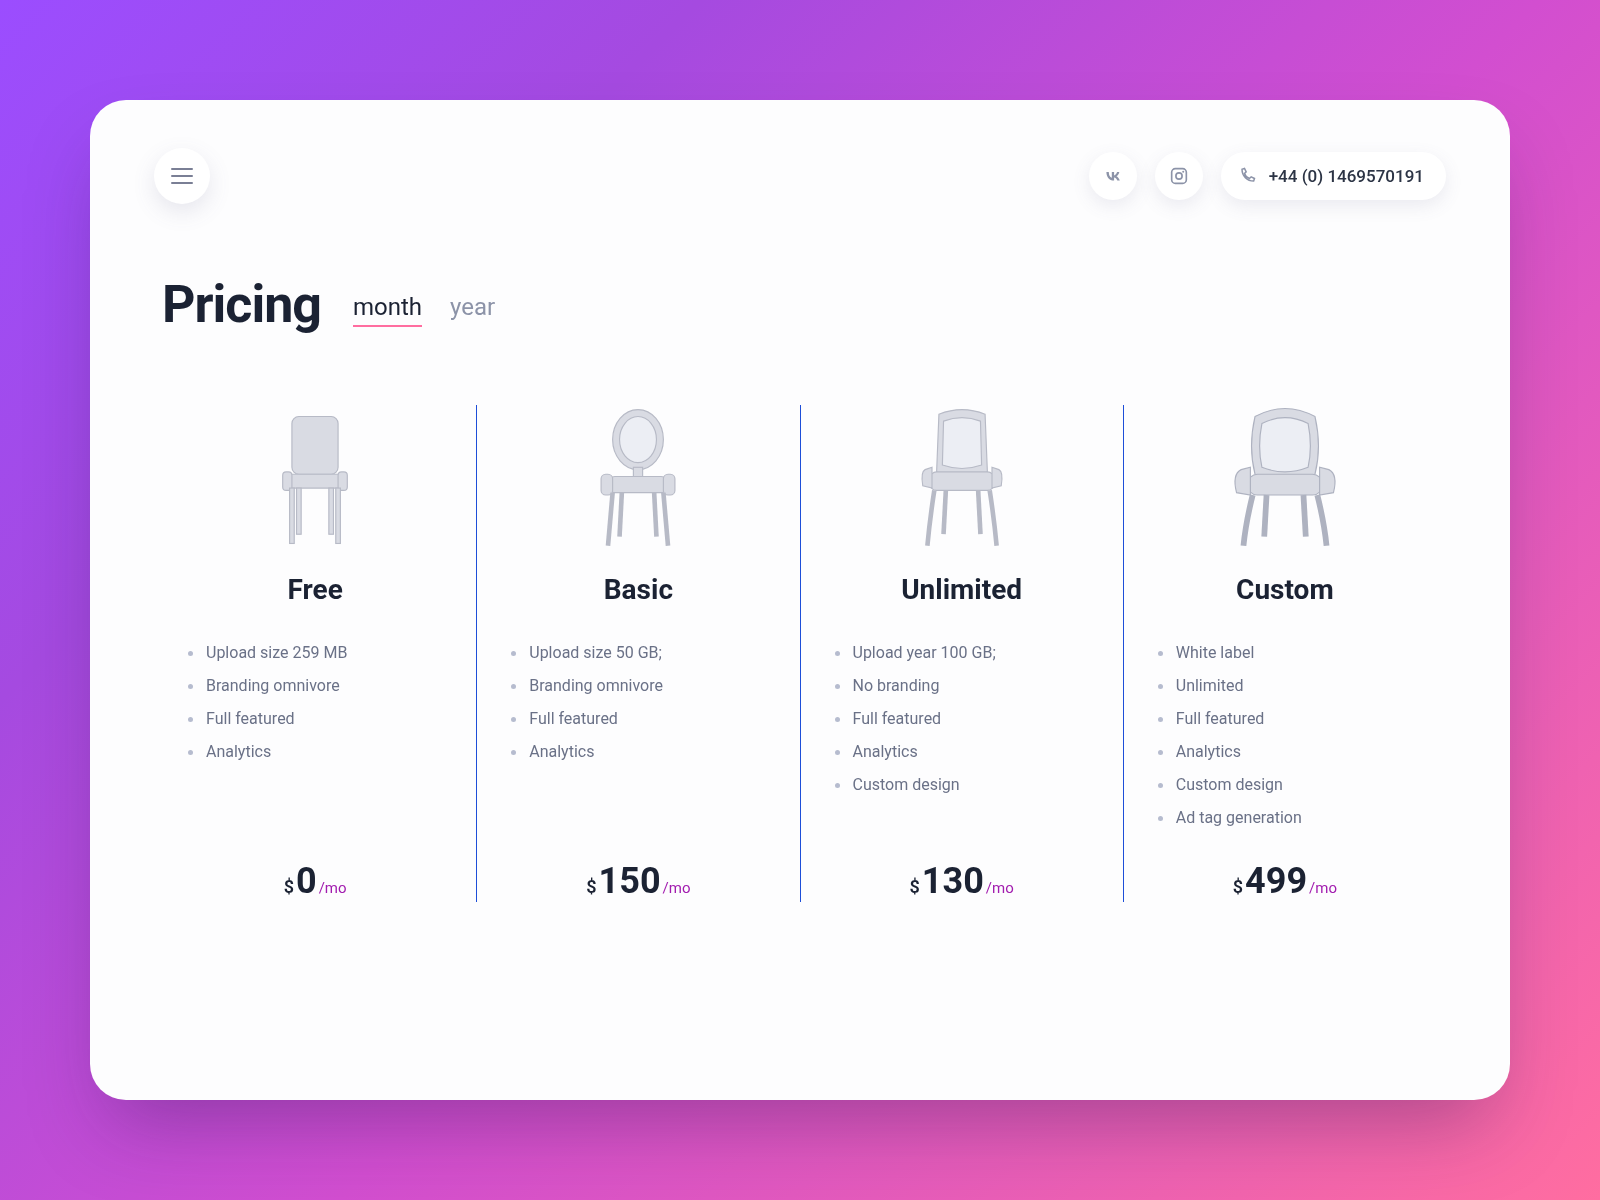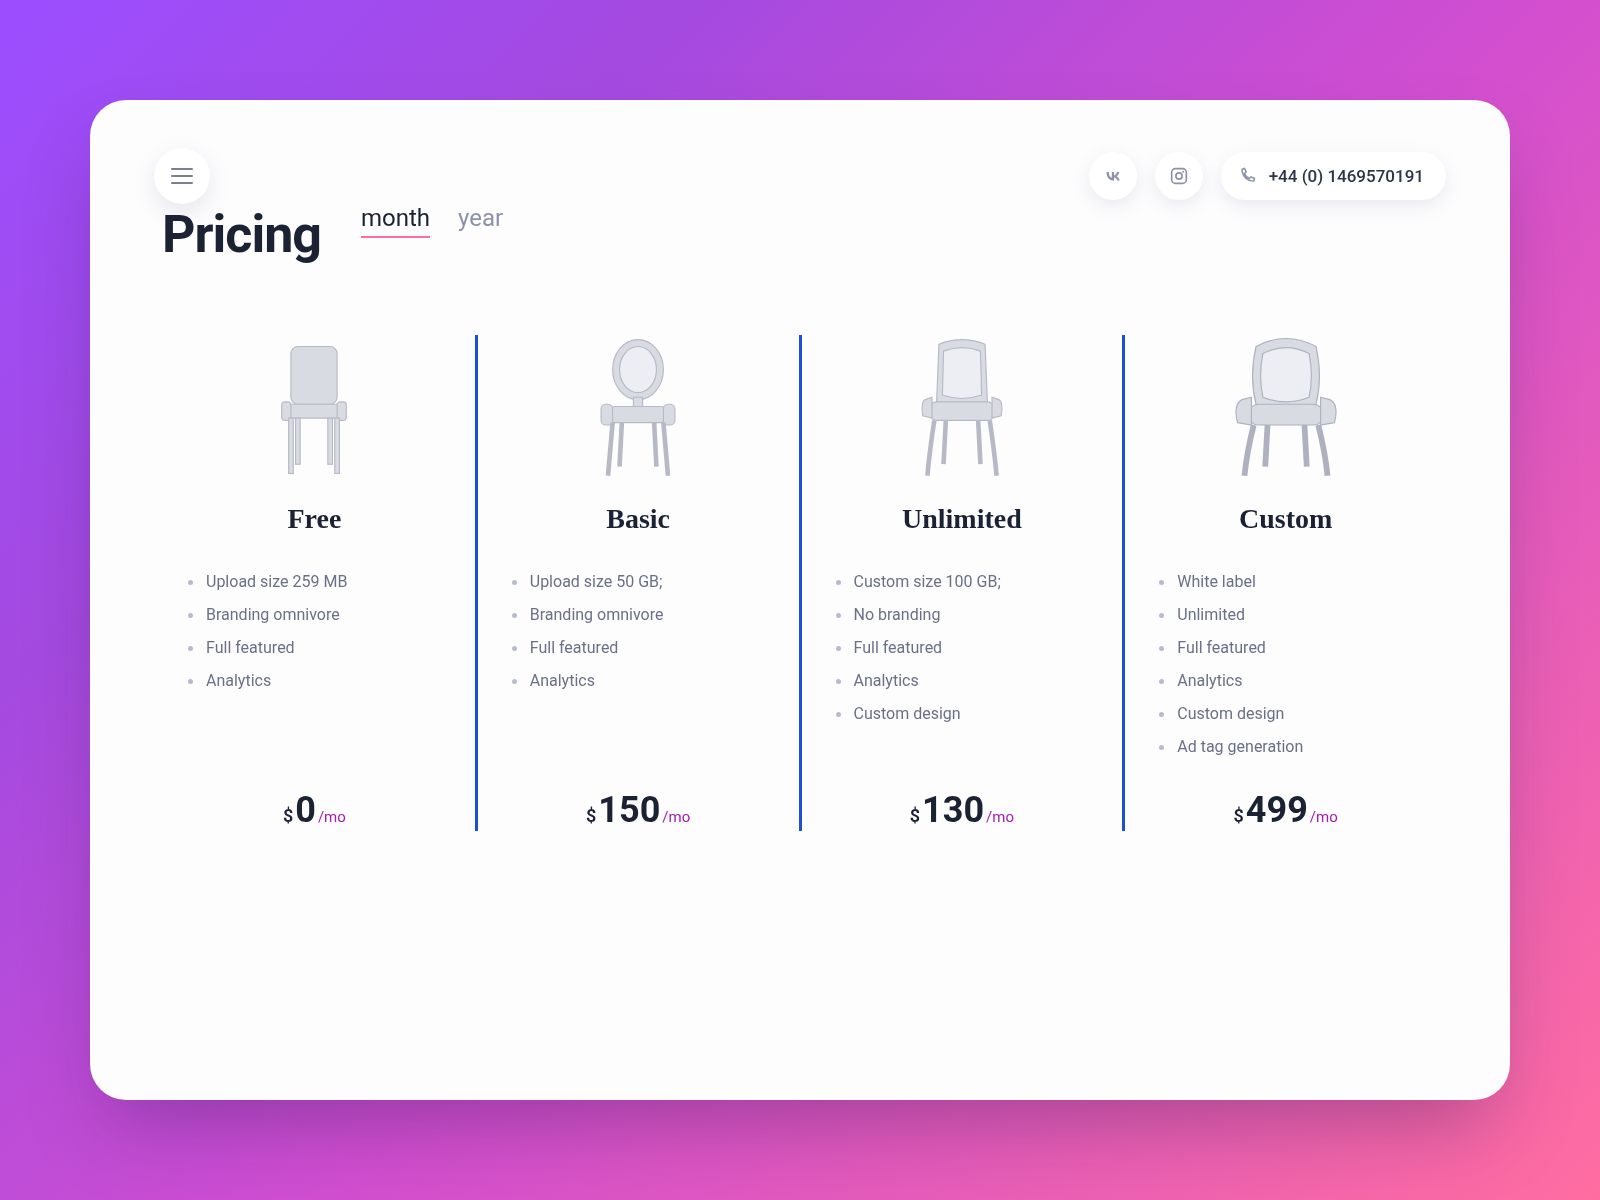--- a/index.html
+++ b/index.html
@@ -33,33 +33,33 @@
   .circ-btn svg { width:22px; height:22px; }
   .phone-pill {
     height:48px; border-radius:24px; background:#fff;
     box-shadow:0 6px 18px rgba(100,100,140,.12);
     display:flex; align-items:center; gap:12px; padding:0 22px 0 16px; cursor:pointer;
     color:#2c3445; font-size:17px; font-weight:500;
   }
   .phone-pill svg{ width:20px; height:20px; }
 
   
-  .title-row { display:flex; align-items:flex-start; gap:40px; padding-left:8px;}
+  .title-row { display:flex; align-items:flex-end; gap:32px; margin-top:70px; padding-left:8px;}
   .page-title { font-size:52px; font-weight:700; color:#1b2233; letter-spacing:-1px;}
   .toggle { display:flex; gap:28px; font-size:24px; padding-bottom:8px;}
   .toggle span { color:#8c93a8; cursor:pointer; padding-bottom:4px;}
   .toggle span.active { color:#1b2233; border-bottom:2px solid #ff6da0;}
 
   
   .plans { display:flex; margin-top:70px; }
   .plan { flex:1; padding:0 34px; display:flex; flex-direction:column; align-items:center;}
-  .plan + .plan { border-left:3px solid #1d4ed8;}
+  .plan + .plan { border-left:1px solid #1d4ed8;}
   .chair { width:120px; height:150px; display:flex; align-items:flex-end; justify-content:center; }
   .chair svg { width:100%; height:100%; }
-  .plan-name { font-size:28px; font-weight:700; color:#1b2233; margin-top:18px;font-family:Liberation Serif, serif;}
+  .plan-name { font-size:28px; font-weight:700; color:#1b2233; margin-top:18px;}
   .features { list-style:none; margin-top:30px; width:100%; min-height:200px;}
   .features li {
     font-size:16px; color:#6a7187; padding:7px 0 7px 18px; position:relative;
   }
   .features li::before{
     content:""; position:absolute; left:0; top:15px; width:5px; height:5px; border-radius:50%; background:#b6bccf;
   }
   .price-row { margin-top:24px; display:flex; align-items:baseline; color:#1b2233;}
   .price-row .cur { font-size:18px; font-weight:600; margin-right:2px;}
   .price-row .amount { font-size:36px; font-weight:700;}
@@ -177,21 +177,21 @@
               <path d="M82 56 q4 2 2 14 l-8 2 l0-18 z"></path>
               <path d="M26 74 Q22 100 20 122" stroke-width="4" fill="none"></path>
               <path d="M74 74 Q78 100 80 122" stroke-width="4" fill="none"></path>
               <path d="M36 74 L34 112" stroke-width="4"></path>
               <path d="M64 74 L66 112" stroke-width="4"></path>
             </g>
           </svg>
       </div>
       <div class="plan-name">Unlimited</div>
       <ul class="features">
-        <li>Custom size 100 GB;</li>
+        <li>Upload year 100 GB;</li>
         <li>No branding</li>
         <li>Full featured</li>
         <li>Analytics</li>
         <li>Custom design</li>
       </ul>
       <div class="price-row">
         <span class="cur">$</span>
         <span class="amount">130</span>
         <span class="period">/mo</span>
       </div>

